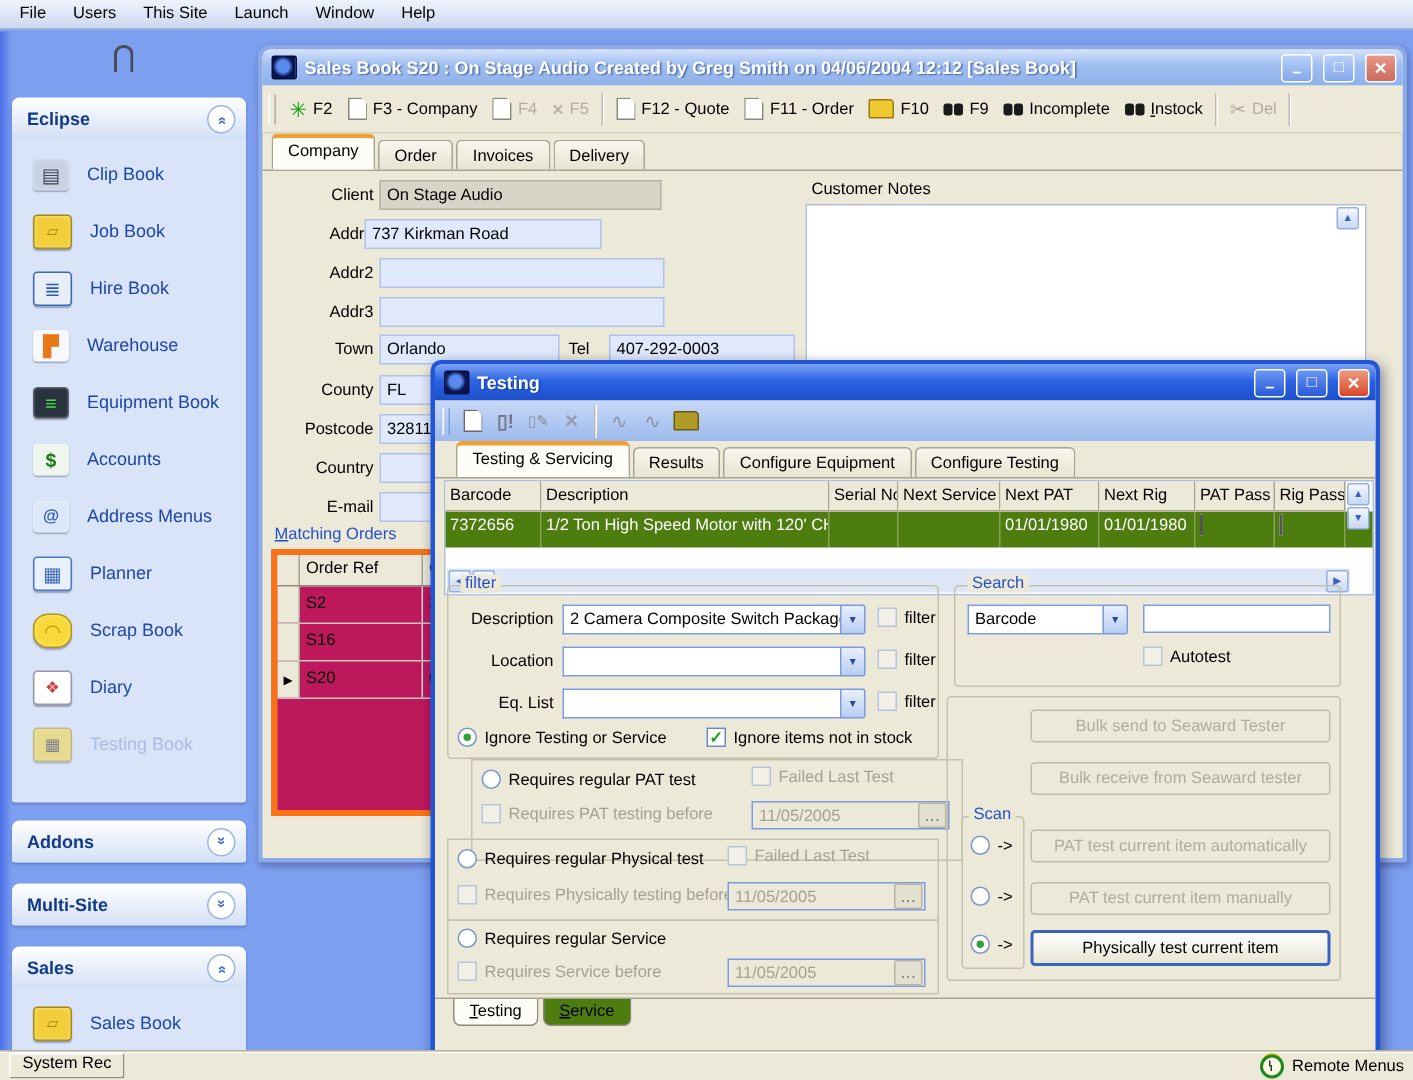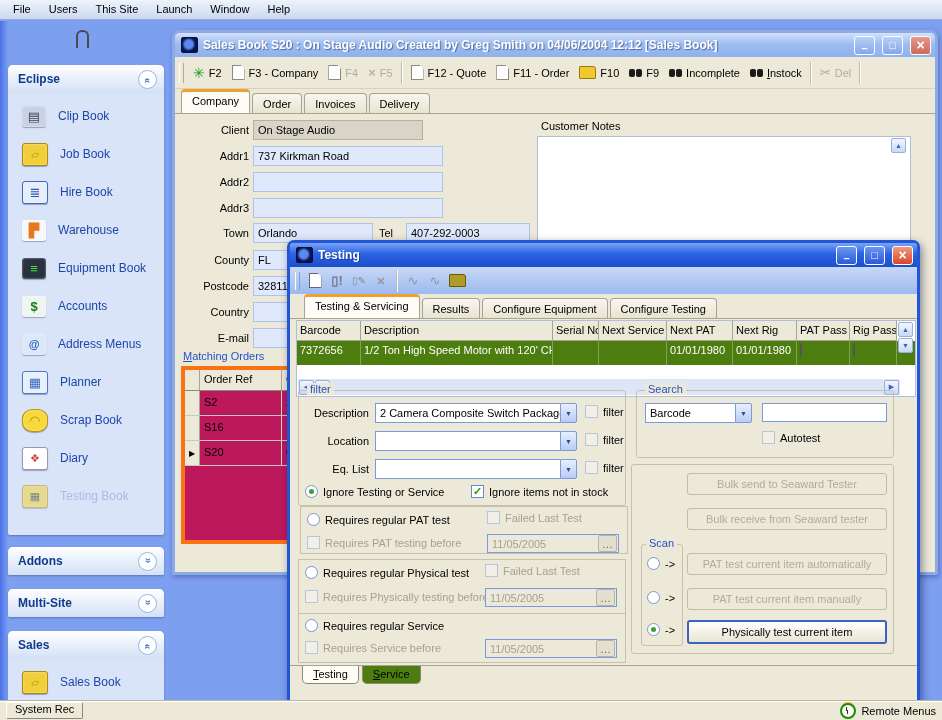--- a/index.html
+++ b/index.html
@@ -339,23 +339,23 @@
         <span class="tab active">Company</span>
         <span class="tab">Order</span>
         <span class="tab">Invoices</span>
         <span class="tab">Delivery</span>
       </div>
     <div class="tabline"></div>
 
     <div id="sales-content">
 
       <span class="flabel" style="left:2px;top:6px">Client</span>
-      <div class="ffield gray" style="left:78px;top:6px;width:170px">On Stage Audio</div>
+      <div class="ffield gray" style="left:78px;top:6px;width:188px">On Stage Audio</div>
       <span class="flabel" style="left:2px;top:32px">Addr1</span>
-      <div class="ffield" style="left:78px;top:32px;width:190px">737 Kirkman Road</div>
+      <div class="ffield" style="left:68px;top:32px;width:158px">737 Kirkman Road</div>
       <span class="flabel" style="left:2px;top:58px">Addr2</span>
       <div class="ffield" style="left:78px;top:58px;width:190px"></div>
       <span class="flabel" style="left:2px;top:84px">Addr3</span>
       <div class="ffield" style="left:78px;top:84px;width:190px"></div>
       <span class="flabel" style="left:2px;top:109px">Town</span>
       <div class="ffield" style="left:78px;top:109px;width:120px">Orlando</div>
       <span class="flabel" style="left:176px;top:109px;width:42px">Tel</span>
       <div class="ffield" style="left:231px;top:109px;width:124px">407-292-0003</div>
       <span class="flabel" style="left:2px;top:136px">County</span>
       <div class="ffield" style="left:78px;top:136px;width:120px">FL</div>
@@ -494,21 +494,21 @@
         <span class="inline-ctl" style="left:6px;top:94px">
           <span class="radio sel"></span>
           <span>Ignore Testing or Service</span>
         </span>
         <span class="inline-ctl" style="left:172px;top:94px">
           <span class="cb checked"></span>
           <span>Ignore items not in stock</span>
         </span>
       </div>
 
-      <div class="gbox" style="left:10px;top:212px;width:328px;height:48px;border-radius:0">
+      <div class="gbox" style="left:24px;top:212px;width:328px;height:68px;border-radius:0">
         <span class="inline-ctl" style="left:6px;top:6px">
           <span class="radio"></span>
           <span>Requires regular PAT test</span>
         </span>
         <span class="inline-ctl" style="left:186px;top:4px">
           <span class="cb discb"></span>
           <span class="dis-label">Failed Last Test</span>
         </span>
         <span class="inline-ctl" style="left:6px;top:29px">
           <span class="cb discb"></span>

